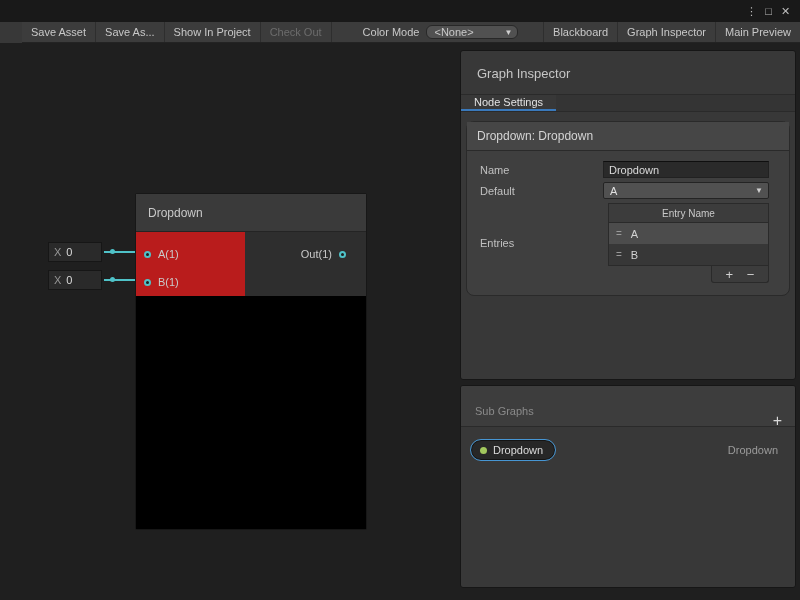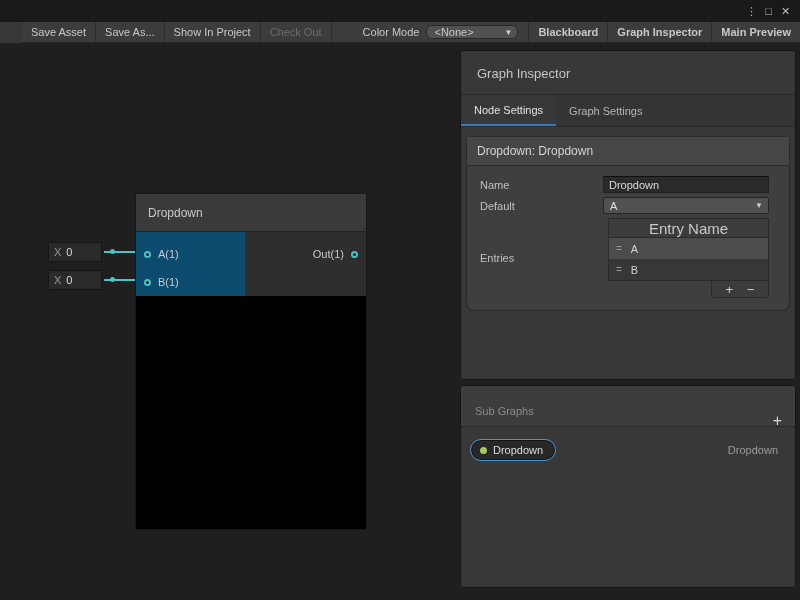--- a/index.html
+++ b/index.html
@@ -13,69 +13,69 @@
   .win-controls { margin-left:auto; display:flex; align-items:center; padding-right:6px; color:#bdbdbd; }
   .win-controls span { width:17px; text-align:center; font-size:11px; cursor:default; }
 
   
   .toolbar { height:21px; background:#3c3c3c; border-bottom:1px solid #232323; display:flex; align-items:stretch; font-size:11px; color:#c8c8c8;margin-left:22px; }
   .tb-btn { display:flex; align-items:center; padding:0 9px; border-right:1px solid #2e2e2e; cursor:default; white-space:nowrap; }
   .tb-btn.disabled { color:#6c6c6c; }
   .tb-label { display:flex; align-items:center; padding:0 7px; margin-left:24px; color:#c8c8c8; }
   .tb-dd { display:flex; align-items:center; justify-content:space-between; background:#515151; border:1px solid #282828; border-radius:6px; margin:3px 4px 3px 0; padding:0 5px 0 7px; width:92px; cursor:default; }
   .tb-dd .arrow { font-size:8px; color:#cfcfcf; margin-left:6px; }
-  .tb-right { margin-left:auto; display:flex; align-items:stretch;font-weight:bold; }
+  .tb-right { margin-left:auto; display:flex; align-items:stretch; }
   .tb-right .tb-btn { border-right:none; border-left:1px solid #2e2e2e; }
 
   
   .canvas { position:absolute; top:43px; left:0; right:0; bottom:0; background:#1f1f1f; overflow:hidden; }
 
   
   .node { position:absolute; left:135px; top:150px; width:232px; background:#2e2e2e; border:1px solid #171717; border-radius:2px; }
   .node-header { height:38px; background:#3a3a3a; border-bottom:1px solid #242424; display:flex; align-items:center; padding:0 12px; font-size:12px; color:#c9c9c9; }
   .node-ports { position:relative; height:64px; background:#2e2e2e; }
-  .ports-in { position:absolute; left:0; top:0; bottom:0; width:109px; background:#0c4a6e; padding-top:8px; }
+  .ports-in { position:absolute; left:0; top:0; bottom:0; width:109px; background:#b91c1c; padding-top:8px; }
   .port-row { height:28px; display:flex; align-items:center; gap:7px; padding-left:8px; }
   .port-circle { width:7px; height:7px; border:2px solid #4fc2c8; border-radius:50%; background:#1f1f1f; flex:0 0 auto; }
   .port-label { font-size:11px; color:#c9c9c9; }
-  .port-out { position:absolute; right:0; top:8px; height:28px; display:flex; align-items:center; gap:7px; padding-right:8px; }
+  .port-out { position:absolute; right:0; top:8px; height:28px; display:flex; align-items:center; gap:7px; padding-right:20px; }
   .node-preview { height:233px; background:#000; }
 
   
   .in-widget { position:absolute; width:54px; height:20px; background:#2a2a2a; border:1px solid #161616; display:flex; align-items:center; font-size:11px; }
   .in-widget .axis { color:#969696; padding:0 5px 0 5px; }
   .in-widget .val { color:#dcdcdc; }
   .edge { position:absolute; height:2px; background:#4fc2c8; }
   .edge-dot { position:absolute; width:5px; height:5px; border-radius:50%; background:#4fc2c8; }
 
   
   .panel { position:absolute; left:460px; width:336px; background:#383838; border:1px solid #161616; border-radius:3px; overflow:hidden; }
   .panel-gi { top:7px; height:330px; }
   .panel-bb { top:342px; height:203px; }
 
   .gi-title { padding:15px 16px 13px; font-size:13px; color:#c6c6c6; }
-  .gi-tabs { display:flex; background:#343434; border-top:1px solid #2a2a2a; border-bottom:1px solid #2a2a2a; height:33px; }
+  .gi-tabs { display:flex; background:#343434; border-top:1px solid #2a2a2a; border-bottom:1px solid #2a2a2a; height:18px; }
   .gi-tab { display:flex; align-items:center; padding:0 13px; font-size:11px; color:#b5b5b5; cursor:default; }
   .gi-tab.active { background:#383838; color:#e2e2e2; border-bottom:2px solid #3a79bb; }
 
   .section { margin:9px 5px 0 5px; border:1px solid #2a2a2a; background:#3f3f3f; border-radius:8px; }
   .section-header { background:#464646; border-bottom:1px solid #2a2a2a; padding:7px 10px; font-size:12px; color:#d4d4d4; }
   .section-body { padding:10px 20px 12px 13px; }
   .field-row { display:flex; align-items:center; margin-bottom:4px; }
   .field-label { width:123px; flex:0 0 auto; font-size:11px; color:#c0c0c0; }
   .field-control { flex:1; }
   .text-field { height:17px; background:#2a2a2a; border:1px solid #212121; border-top-color:#0f0f0f; display:flex; align-items:center; padding:0 5px; font-size:11px; color:#dadada; }
   .dropdown-field { height:17px; background:#515151; border:1px solid #242424; border-radius:2px; display:flex; align-items:center; justify-content:space-between; padding:0 5px 0 6px; font-size:11px; color:#e0e0e0; cursor:default; }
   .dropdown-field .arrow { font-size:8px; color:#cfcfcf; }
 
   .entries-row { display:flex; margin-top:2px; }
   .entries-label { width:128px; flex:0 0 auto; font-size:11px; color:#c0c0c0; padding-top:34px; }
   .entry-list { flex:1; }
   .entry-box { border:1px solid #2a2a2a; background:#3c3c3c; }
-  .entry-header { height:19px; display:flex; align-items:center; justify-content:center; font-size:15px; color:#c9c9c9; border-bottom:1px solid #2a2a2a; }
+  .entry-header { height:19px; display:flex; align-items:center; justify-content:center; font-size:10px; color:#c9c9c9; border-bottom:1px solid #2a2a2a; }
   .entry-item { height:21px; display:flex; align-items:center; gap:9px; padding:0 7px; font-size:11px; color:#d2d2d2; background:#373737; }
   .entry-item.selected { background:#4c4c4c; }
   .entry-handle { color:#9a9a9a; font-size:10px; }
   .entry-footer { display:flex; justify-content:flex-end; }
   .entry-btns { width:58px; height:17px; background:#3c3c3c; border:1px solid #2a2a2a; border-top:none; border-radius:0 0 3px 3px; display:flex; align-items:center; justify-content:space-evenly; }
   .entry-btns span { color:#d2d2d2; font-size:13px; line-height:1; cursor:default; }
 
   
   .bb-header { position:relative; padding:11px 14px 9px; border-bottom:1px solid #2a2a2a; background:#3d3d3d; }
   .bb-title { font-size:13px; color:#d8d8d8; }
@@ -152,21 +152,20 @@
           <span class="port-circle"></span>
         </div>
       </div>
       <div class="node-preview"></div>
     </div>
 
     <div class="panel panel-gi">
       <div class="gi-title">Graph Inspector</div>
       <div class="gi-tabs">
         <div class="gi-tab active">Node Settings</div>
-        <div class="gi-tab">Graph Settings</div>
       </div>
 
       <div class="section">
         <div class="section-header">Dropdown: Dropdown</div>
         <div class="section-body">
 
           <div class="field-row">
             <div class="field-label">Name</div>
             <div class="field-control">
               <div class="text-field">Dropdown</div>

